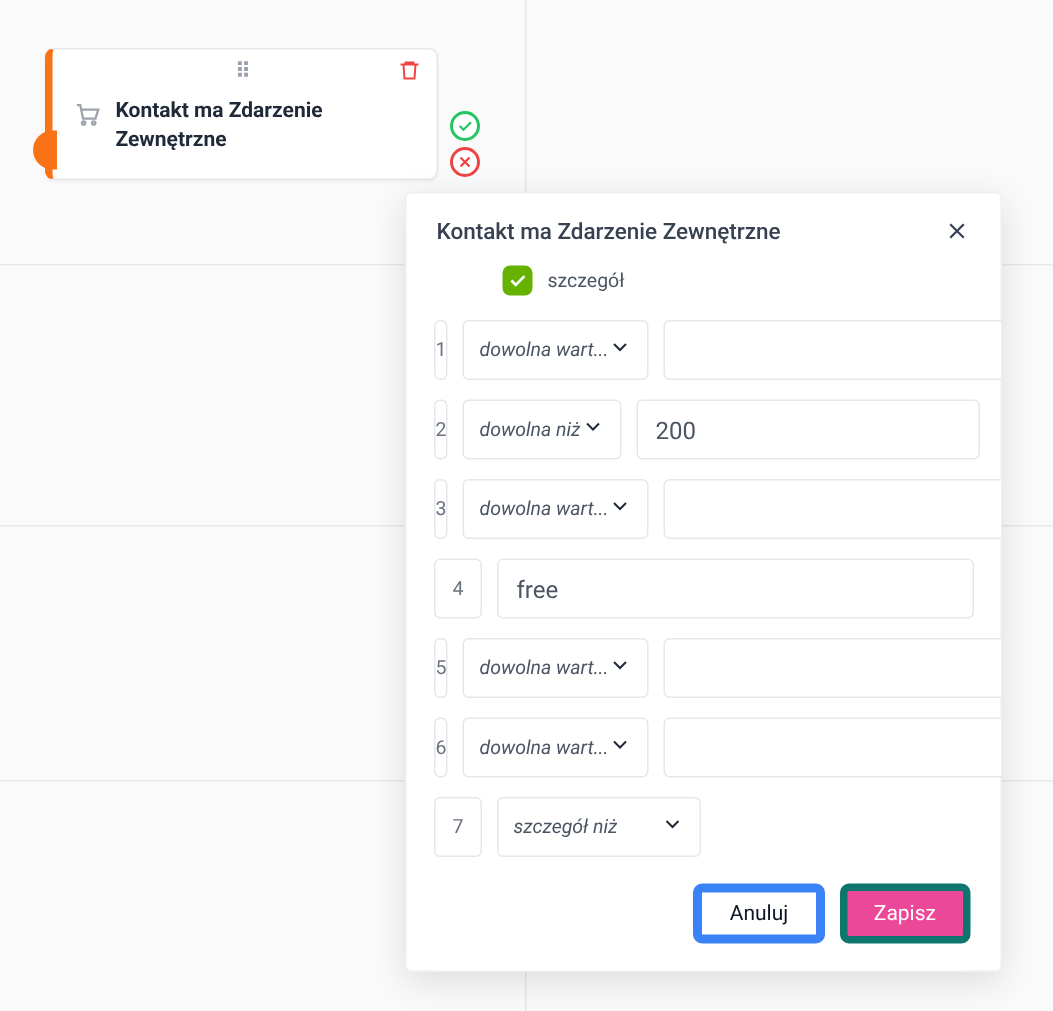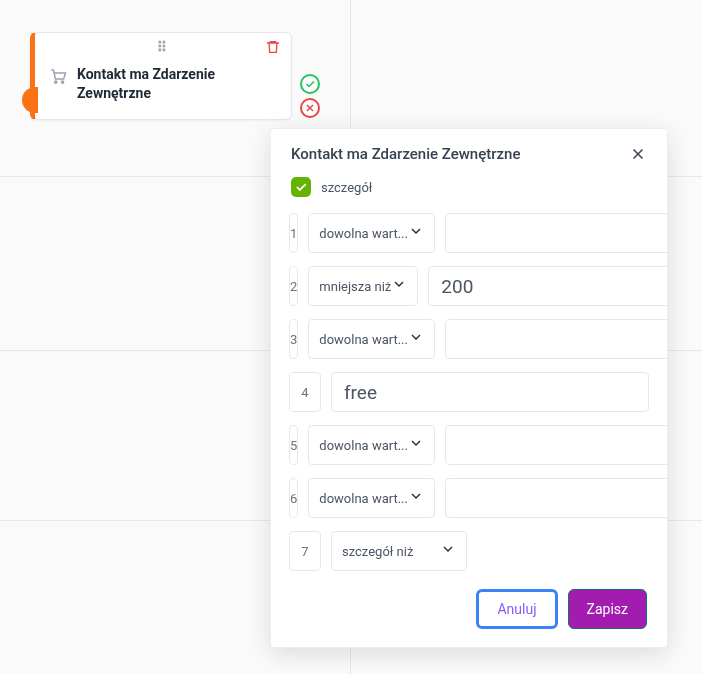--- a/index.html
+++ b/index.html
@@ -59,21 +59,21 @@
       box-shadow: 0 6px 24px rgba(0,0,0,0.12);
       display: flex; flex-direction: column;
     }
     .modal-head {
       display: flex; align-items: center; justify-content: space-between;
       padding: 16px 20px 8px 20px;
     }
     .modal-title { font-size: 15px; color: #374151; font-weight: 500; }
     .close { width: 18px; height: 18px; color: #374151; cursor: pointer; }
 
-    .check-row { display: flex; align-items: center; gap: 10px; padding: 6px 20px 10px 20px; }
+    .check-row { display: flex; align-items: center; gap: 10px; padding: 6px 20px 10px 20px; margin-left: 44px; }
     .cbox {
       width: 20px; height: 20px; border-radius: 5px; background: #65b300;
       display: flex; align-items: center; justify-content: center; color: #fff; cursor: pointer;
     }
     .clabel { font-size: 13px; color: #4b5563; }
 
     .rows { padding: 6px 18px 6px 18px; max-height: 370px; overflow-y: auto; }
     .rows::-webkit-scrollbar { width: 6px; }
     .rows::-webkit-scrollbar-thumb { background: #cfd6de; border-radius: 3px; }
 
@@ -81,34 +81,34 @@
     .num {
       width: 32px; height: 40px; border: 1px solid #e5e7eb; border-radius: 4px;
       display: flex; align-items: center; justify-content: center;
       font-size: 13px; color: #6b7280; background: #fff;
     }
     .select {
       width: 136px; height: 40px; border: 1px solid #e5e7eb; border-radius: 4px;
       display: flex; align-items: center; justify-content: space-between;
       padding: 0 10px; background: #fff; cursor: pointer;
     }
-    .select-label { font-size: 13px; color: #4b5563; white-space: nowrap; overflow: hidden; text-overflow: ellipsis; max-width: 100px; }
+    .select-label { font-size: 13px; color: #4b5563; white-space: nowrap; overflow: hidden; text-overflow: ellipsis; max-width: 100px; font-style: italic; }
     .chev { color: #1f2937; }
     .input {
       flex: 1; height: 40px; border: 1px solid #e5e7eb; border-radius: 4px;
-      padding: 0 12px; font-size: 19px; color: #4b5563; background: #fff;
+      padding: 0 12px; font-size: 16px; color: #4b5563; background: #fff;
     }
 
     .footer { display: flex; justify-content: flex-end; gap: 10px; padding: 12px 20px 18px 0; }
     .btn {
       height: 40px; padding: 0 18px; border-radius: 6px; font-size: 14px; cursor: pointer;
       display: flex; align-items: center;
     }
-    .btn-secondary { background: #fff; border: 3px solid #3b82f6; color: #8b5cf6; }
-    .btn-primary   { background: #a21caf; border: 1px solid #0f766e; color: #fff; }
+    .btn-secondary { background: #fff; border: 6px solid #3b82f6; color: #0f172a; }
+    .btn-primary   { background: #ec4899; border: 5px solid #0f766e; color: #fff; }
   </style>
 </head>
 <body>
 
 <div class="vline"></div>
 <div class="hline h1"></div>
 <div class="hline h2"></div>
 <div class="hline h3"></div>
 
 <div class="card">
@@ -170,21 +170,21 @@
           <span class="select-label">dowolna wart...</span>
           <span class="chev"><svg viewBox="0 0 24 24" width="16" height="16" fill="none" stroke="currentColor" stroke-width="2">
               <path d="M6 9l6 6 6-6"></path>
             </svg></span>
         </div>
         <input class="input" value="" style="">
       </div>
       <div class="row">
         <div class="num">2</div>
         <div class="select">
-          <span class="select-label">mniejsza niż</span>
+          <span class="select-label">dowolna niż</span>
           <span class="chev"><svg viewBox="0 0 24 24" width="16" height="16" fill="none" stroke="currentColor" stroke-width="2">
               <path d="M6 9l6 6 6-6"></path>
             </svg></span>
         </div>
         <input class="input" value="200" style="">
       </div>
       <div class="row">
         <div class="num">3</div>
         <div class="select">
           <span class="select-label">dowolna wart...</span>

